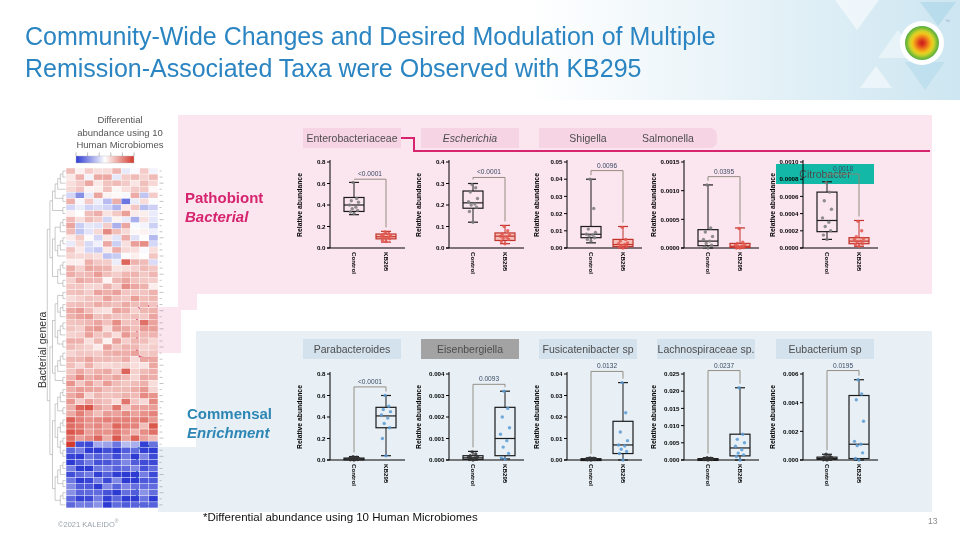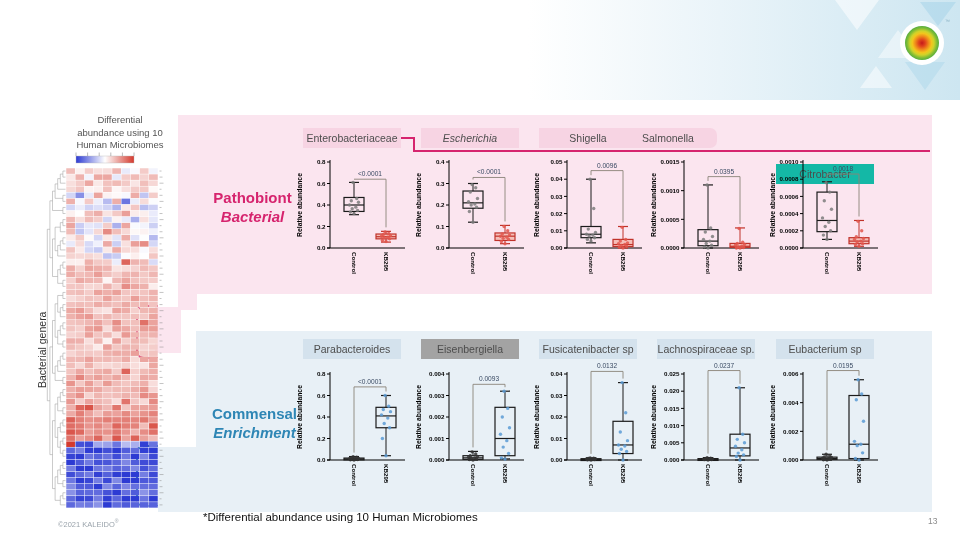--- a/index.html
+++ b/index.html
@@ -19,41 +19,45 @@
   .hm-title{left:58px;top:114px;width:124px;text-align:center;font-size:9.5px;line-height:12.5px;color:#555;}
   .hm-ylabel{left:36px;top:388px;font-size:10.5px;color:#333;transform:rotate(-90deg);transform-origin:0 0;white-space:nowrap;}
   
   .panel-pink{left:178px;top:115px;width:754px;height:179px;background:#fbe5ef;}
   .panel-pink-step{left:178px;top:294px;width:19px;height:16px;background:#fbe5ef;}
   .panel-pink-notch{left:155px;top:307px;width:26px;height:46px;background:#fbe5ef;}
   .panel-blue{left:196px;top:331px;width:736px;height:181px;background:#e8f0f6;}
   .panel-blue-notch{left:158px;top:447px;width:38px;height:65px;background:#e8f0f6;}
   .bracket-pink{left:136px;top:305px;width:20px;height:50px;border:2px dashed #d6246e;border-right:none;border-radius:8px 0 0 8px;}
   .bracket-blue{left:136px;top:445px;width:20px;height:58px;border:2px dashed #2e86b5;border-right:none;border-radius:8px 0 0 8px;}
-  .sec-label{width:135px;text-align:center;font-size:15px;font-weight:bold;line-height:19px;}
+  .sec-label{width:135px;text-align:left;font-size:15px;font-weight:bold;line-height:19px;}
   .sec-label .l2{font-style:italic;}
   .tab{position:absolute;width:98px;height:20px;line-height:20px;text-align:center;
        font-size:10.5px;color:#4d4d4d;white-space:nowrap;}
   .plot{position:absolute;width:116px;height:138px;}
   
   .footnote{left:203px;top:511px;font-size:11.5px;color:#111;}
   .copyright{left:58px;top:518px;font-size:7.5px;color:#9aa3ab;}
   .copyright sup{font-size:5px;}
   .pagenum{left:928px;top:516px;font-size:8.5px;color:#8b8b8b;text-align:center;}
   svg{display:block;}
 </style>
 </head>
 <body>
 
 <div class="abs header">
   <div class="tri" style="left:835px;top:0;width:0;height:0;border-left:22px solid transparent;border-right:22px solid transparent;border-top:30px solid rgba(255,255,255,0.55);"></div>
   <div class="tri" style="left:878px;top:30px;width:0;height:0;border-left:20px solid transparent;border-right:20px solid transparent;border-bottom:28px solid rgba(255,255,255,0.45);"></div>
   <div class="tri" style="left:905px;top:62px;width:0;height:0;border-left:20px solid transparent;border-right:20px solid transparent;border-top:28px solid rgba(176,216,235,0.55);"></div>
   <div class="tri" style="left:920px;top:2px;width:0;height:0;border-left:18px solid transparent;border-right:18px solid transparent;border-top:24px solid rgba(170,214,234,0.6);"></div>
   <div class="tri" style="left:860px;top:66px;width:0;height:0;border-left:16px solid transparent;border-right:16px solid transparent;border-bottom:22px solid rgba(255,255,255,0.5);"></div>
+  <div class="abs title">
+    <div>Community-Wide Changes and Desired Modulation of Multiple</div>
+    <div>Remission-Associated Taxa were Observed with KB295</div>
+  </div>
   <div class="abs logo">
     <div class="logo-core"></div>
   </div>
   <div class="abs logo-tm">™</div>
 </div>
 
 <div class="abs panel-pink"></div>
 <div class="abs panel-pink-step"></div>
 <div class="abs panel-pink-notch"></div>
 <div class="abs panel-blue"></div>

